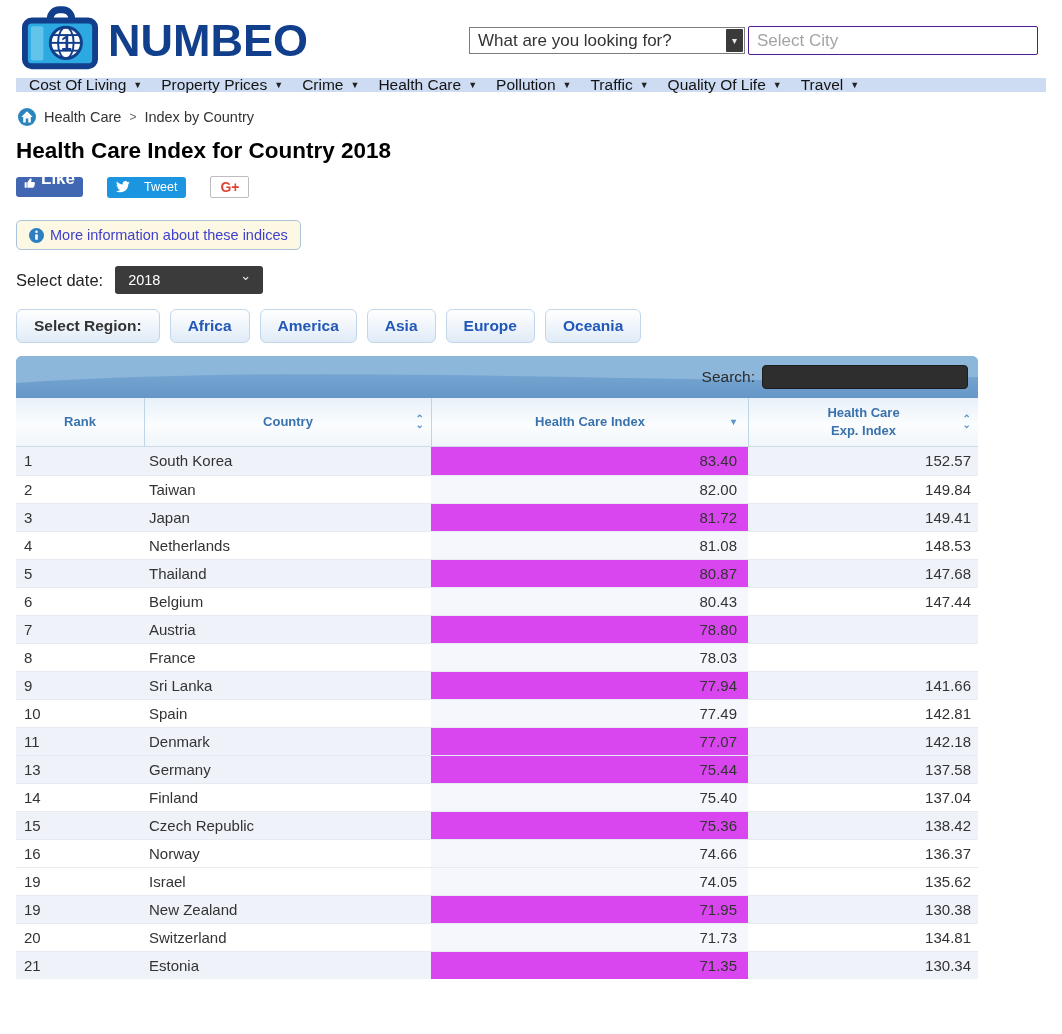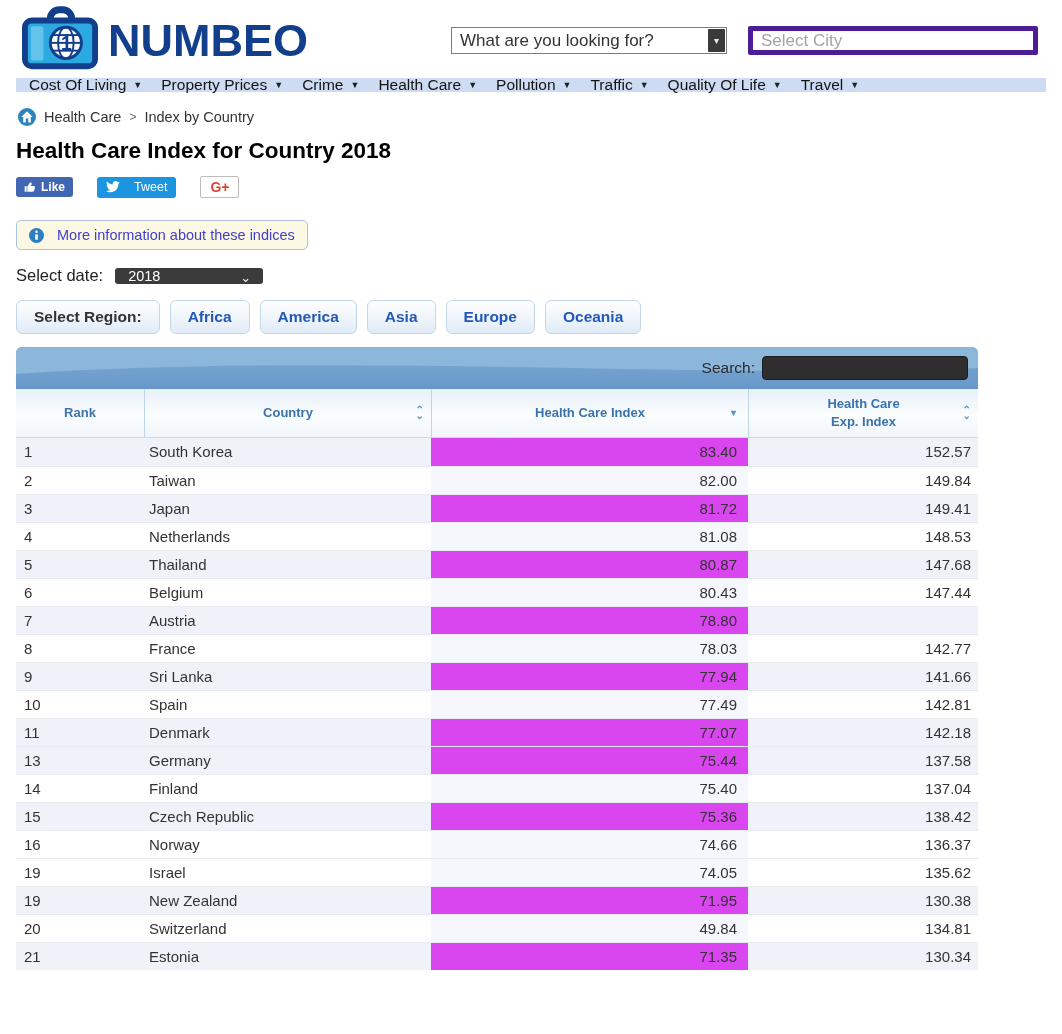--- a/index.html
+++ b/index.html
@@ -6,76 +6,76 @@
   html,body { background:#fff; }
   body {
     width:1062px; height:1034px; overflow:hidden; position:relative;
     font-family:"Liberation Sans", sans-serif; color:#333;
   }
 
   
   .top { position:relative; height:78px; }
   .logo { position:absolute; left:22px; top:6px; display:flex; align-items:center; gap:10px; cursor:pointer; }
   .logo-text { font-size:45px; font-weight:bold; color:#123f8c; letter-spacing:0px; line-height:1; }
-  .top-search { position:absolute; right:24px; top:26px; display:flex; gap:21px; align-items:center; }
+  .top-search { position:absolute; right:24px; top:26px; display:flex; gap:3px; align-items:center; }
   .cat-select {
     position:relative; width:276px; height:27px; border:1px solid #7d7d7d; background:#fff;
     font-size:17px; color:#333; display:flex; align-items:center; padding-left:8px; cursor:pointer;
   }
   .cat-select .arrow-box {
     position:absolute; right:1px; top:1px; bottom:1px; width:17px; background:#3a3a3a;
     color:#e8e8e8; display:flex; align-items:center; justify-content:center; font-size:10px;
     border-radius:1px;
   }
   .city-input {
-    width:290px; height:29px; border:5px solid #4c1d95; border-radius:2px; font-size:17px;
+    width:290px; height:29px; border:1px solid #4c1d95; border-radius:2px; font-size:17px;
     padding:0 8px; color:#0369a1; font-family:"Liberation Sans", sans-serif;
   }
   .city-input::placeholder { color:#a4a4a4; }
 
   
   .nav {
     margin:0 16px; height:14px; background:#cddcf2; display:flex; align-items:center;
     padding-left:13px; gap:19px;
   }
   .nav-item { font-size:15.5px; color:#141414; display:flex; align-items:center; gap:7px; cursor:pointer; white-space:nowrap; }
   .nav-item .tri { font-size:9px; color:#222; }
 
   
   .breadcrumb { margin:16px 0 0 18px; display:flex; align-items:center; gap:8px; font-size:14.5px; color:#333; }
   .breadcrumb .sep { color:#666; font-size:12px; }
 
   
   h1 { margin:12px 0 0 16px; font-size:22.5px; font-weight:bold; color:#000; }
   .social { margin:12px 0 0 16px; display:flex; align-items:center; gap:24px; height:22px; }
   .btn-like {
-    display:flex; align-items:center; gap:5px; background:#4267b2; color:#fff; font-size:12px;
-    font-weight:bold; height:20px; padding:0 8px; border-radius:3px; cursor:pointer;
+    display:flex; align-items:flex-end; gap:5px; background:#4267b2; color:#fff; font-size:17px;
+    font-weight:bold; height:20px; padding:8px 8px; border-radius:3px; cursor:pointer;
   }
   .btn-tweet {
     display:flex; align-items:center; gap:14px; background:#1b95e0; color:#fff; font-size:12.5px;
     height:21px; padding:0 9px; border-radius:3px; cursor:pointer;
   }
   .btn-gplus {
     display:flex; align-items:center; justify-content:center; background:#fff; border:1px solid #bdbdbd;
     color:#db4437; font-size:14px; font-weight:bold; height:22px; padding:0 9px; border-radius:2px; cursor:pointer;
   }
 
   
   .info-btn {
-    margin:22px 0 0 16px; display:inline-flex; align-items:center; gap:13px;
+    margin:22px 0 0 16px; display:inline-flex; align-items:center; gap:6px;
     background:#fcf8e3; border:1px solid #a9c3d9; border-radius:5px; height:30px; padding:0 12px;
     font-size:14.5px; color:#4040cc; cursor:pointer;
   }
 
   
   .date-row { margin:16px 0 0 16px; display:flex; align-items:center; gap:12px; }
   .date-label { font-size:16.5px; color:#222; }
   .date-select {
-    position:relative; width:148px; height:16px; background:#3b3b3b; border-radius:3px;
+    position:relative; width:148px; height:28px; background:#3b3b3b; border-radius:3px;
     color:#fff; font-size:14.5px; display:flex; align-items:center; padding-left:13px; cursor:pointer;
   }
   .date-select .chev { position:absolute; right:12px; top:2px; font-size:13px; color:#eee; }
 
   
   .region-row { margin:15px 0 0 16px; display:flex; gap:10px; }
   .region-btn {
     display:inline-flex; align-items:center; justify-content:center; height:34px; padding:0 17px;
     border:1px solid #c3d7ea; border-radius:6px; background:linear-gradient(#ffffff,#e0ebf7);
     font-size:15.5px; font-weight:bold; color:#2358b8; cursor:pointer;
@@ -331,21 +331,20 @@
   <div class="tr odd">
     <div class="td td-rank">7</div>
     <div class="td td-country">Austria</div>
     <div class="td td-index">78.80</div>
   </div>
 
   <div class="tr">
     <div class="td td-rank">8</div>
     <div class="td td-country">France</div>
     <div class="td td-index">78.03</div>
-    <div class="td td-exp">142.77</div>
   </div>
 
   <div class="tr odd">
     <div class="td td-rank">9</div>
     <div class="td td-country">Sri Lanka</div>
     <div class="td td-index">77.94</div>
     <div class="td td-exp">141.66</div>
   </div>
 
   <div class="tr">
@@ -402,21 +401,21 @@
   <div class="tr odd">
     <div class="td td-rank">19</div>
     <div class="td td-country">New Zealand</div>
     <div class="td td-index">71.95</div>
     <div class="td td-exp">130.38</div>
   </div>
 
   <div class="tr">
     <div class="td td-rank">20</div>
     <div class="td td-country">Switzerland</div>
-    <div class="td td-index">49.84</div>
+    <div class="td td-index">71.73</div>
     <div class="td td-exp">134.81</div>
   </div>
 
   <div class="tr odd">
     <div class="td td-rank">21</div>
     <div class="td td-country">Estonia</div>
     <div class="td td-index">71.35</div>
     <div class="td td-exp">130.34</div>
   </div>
 </div>

